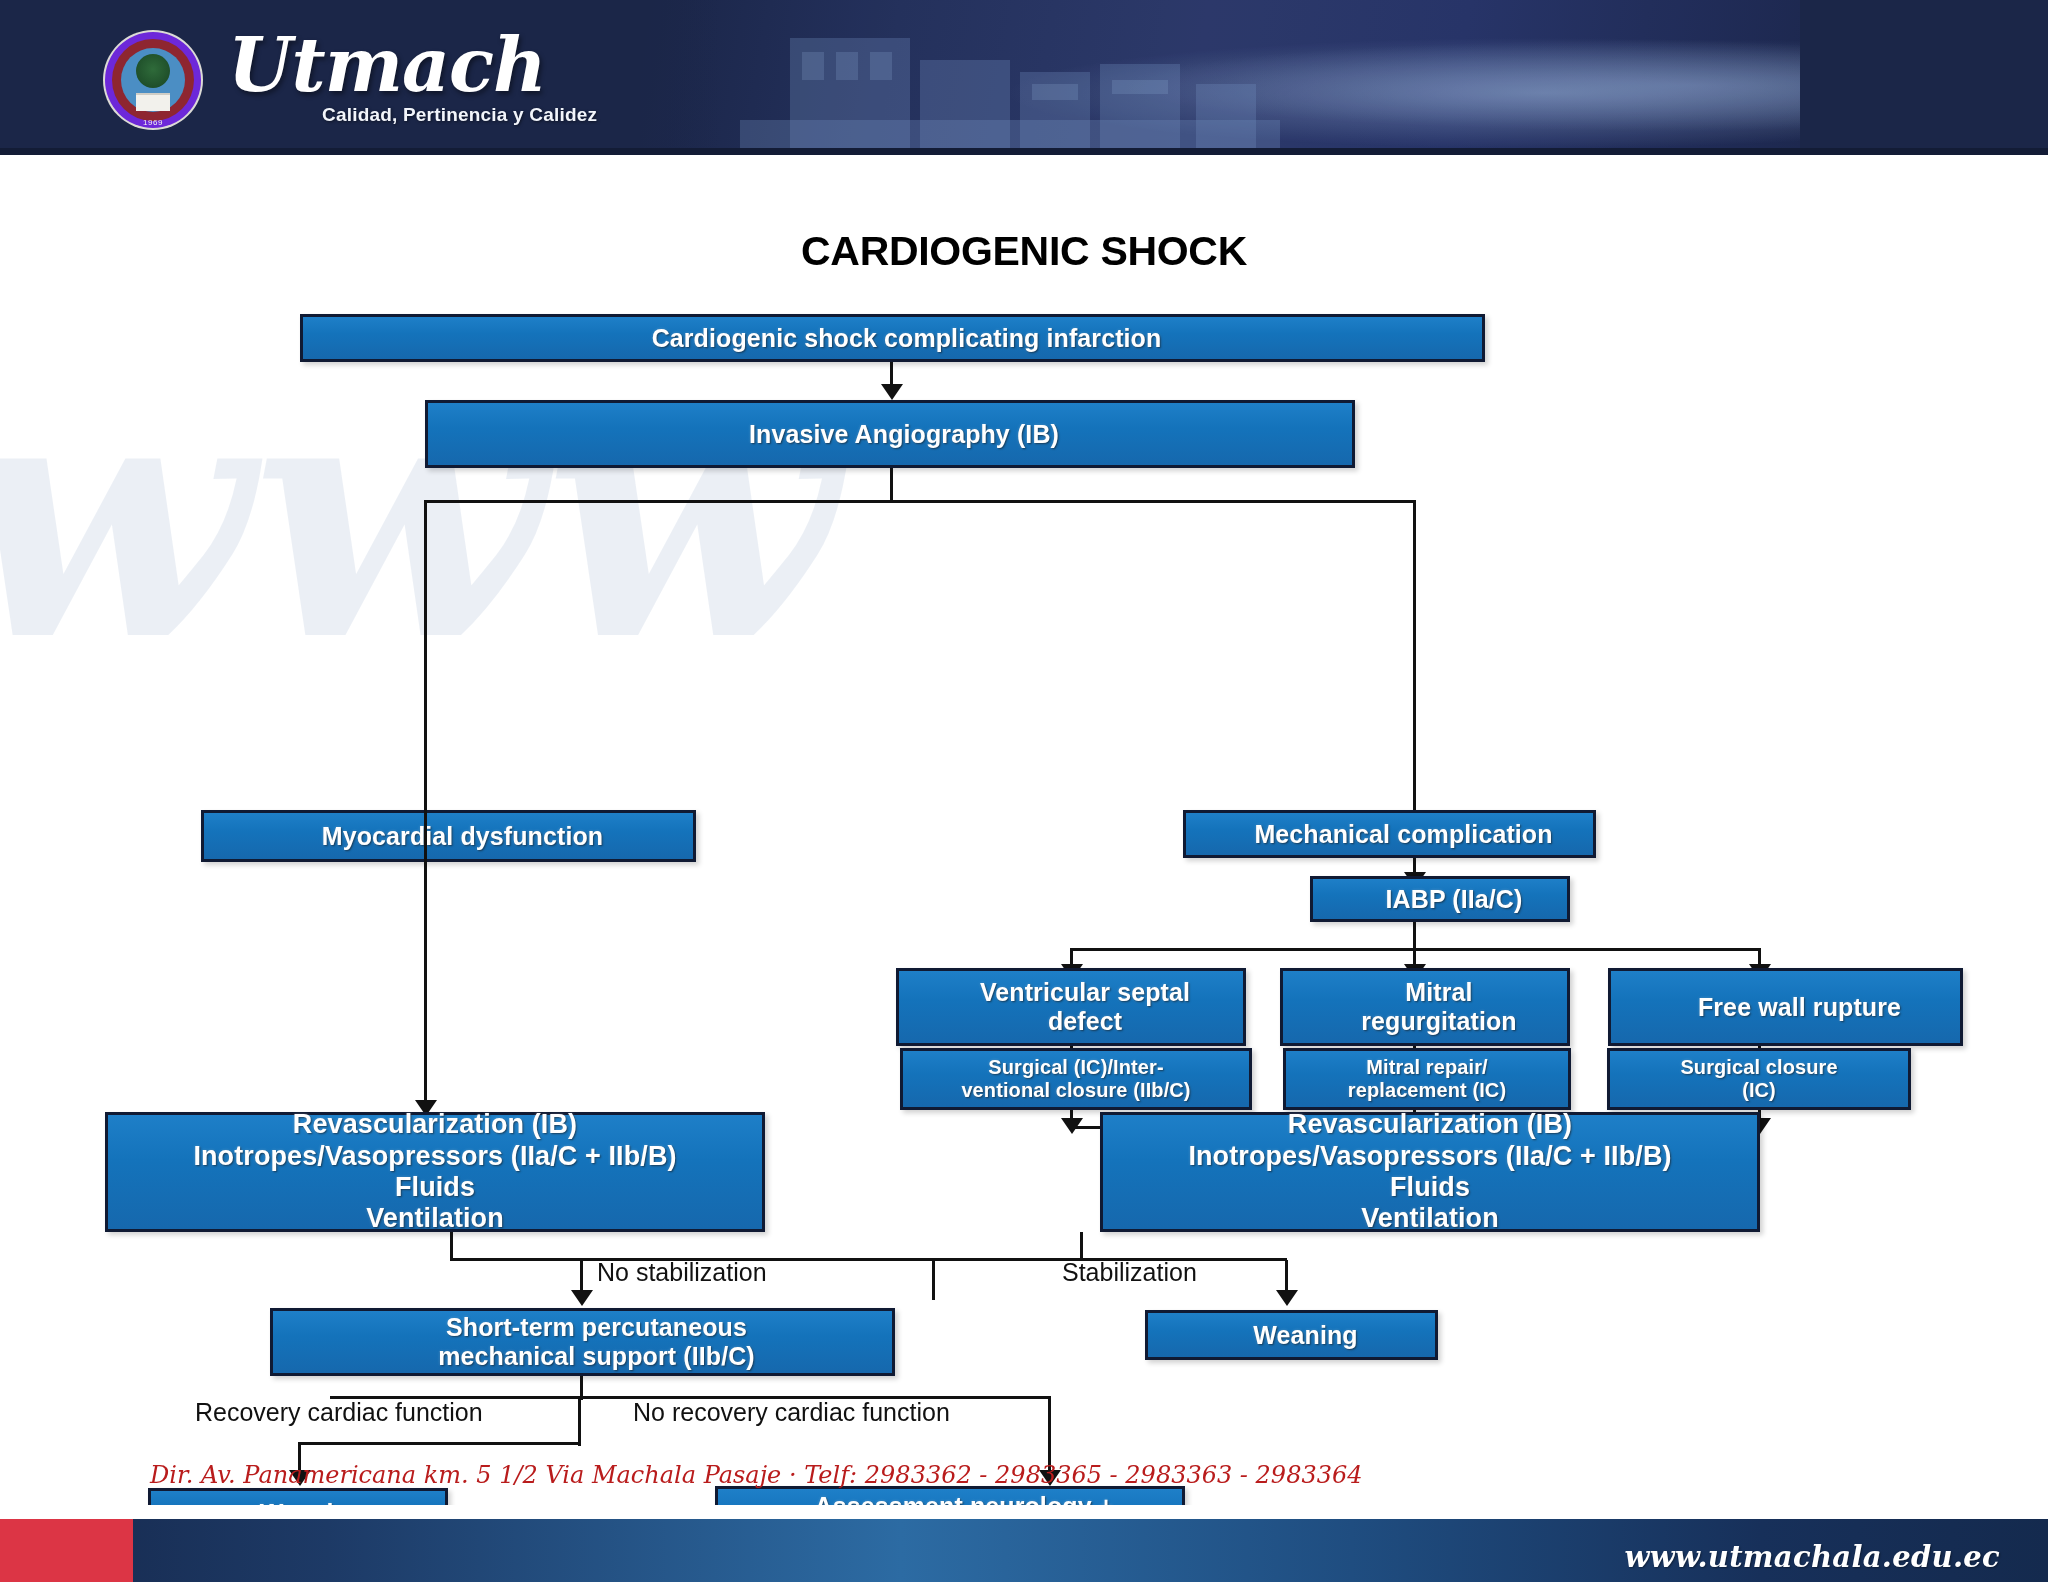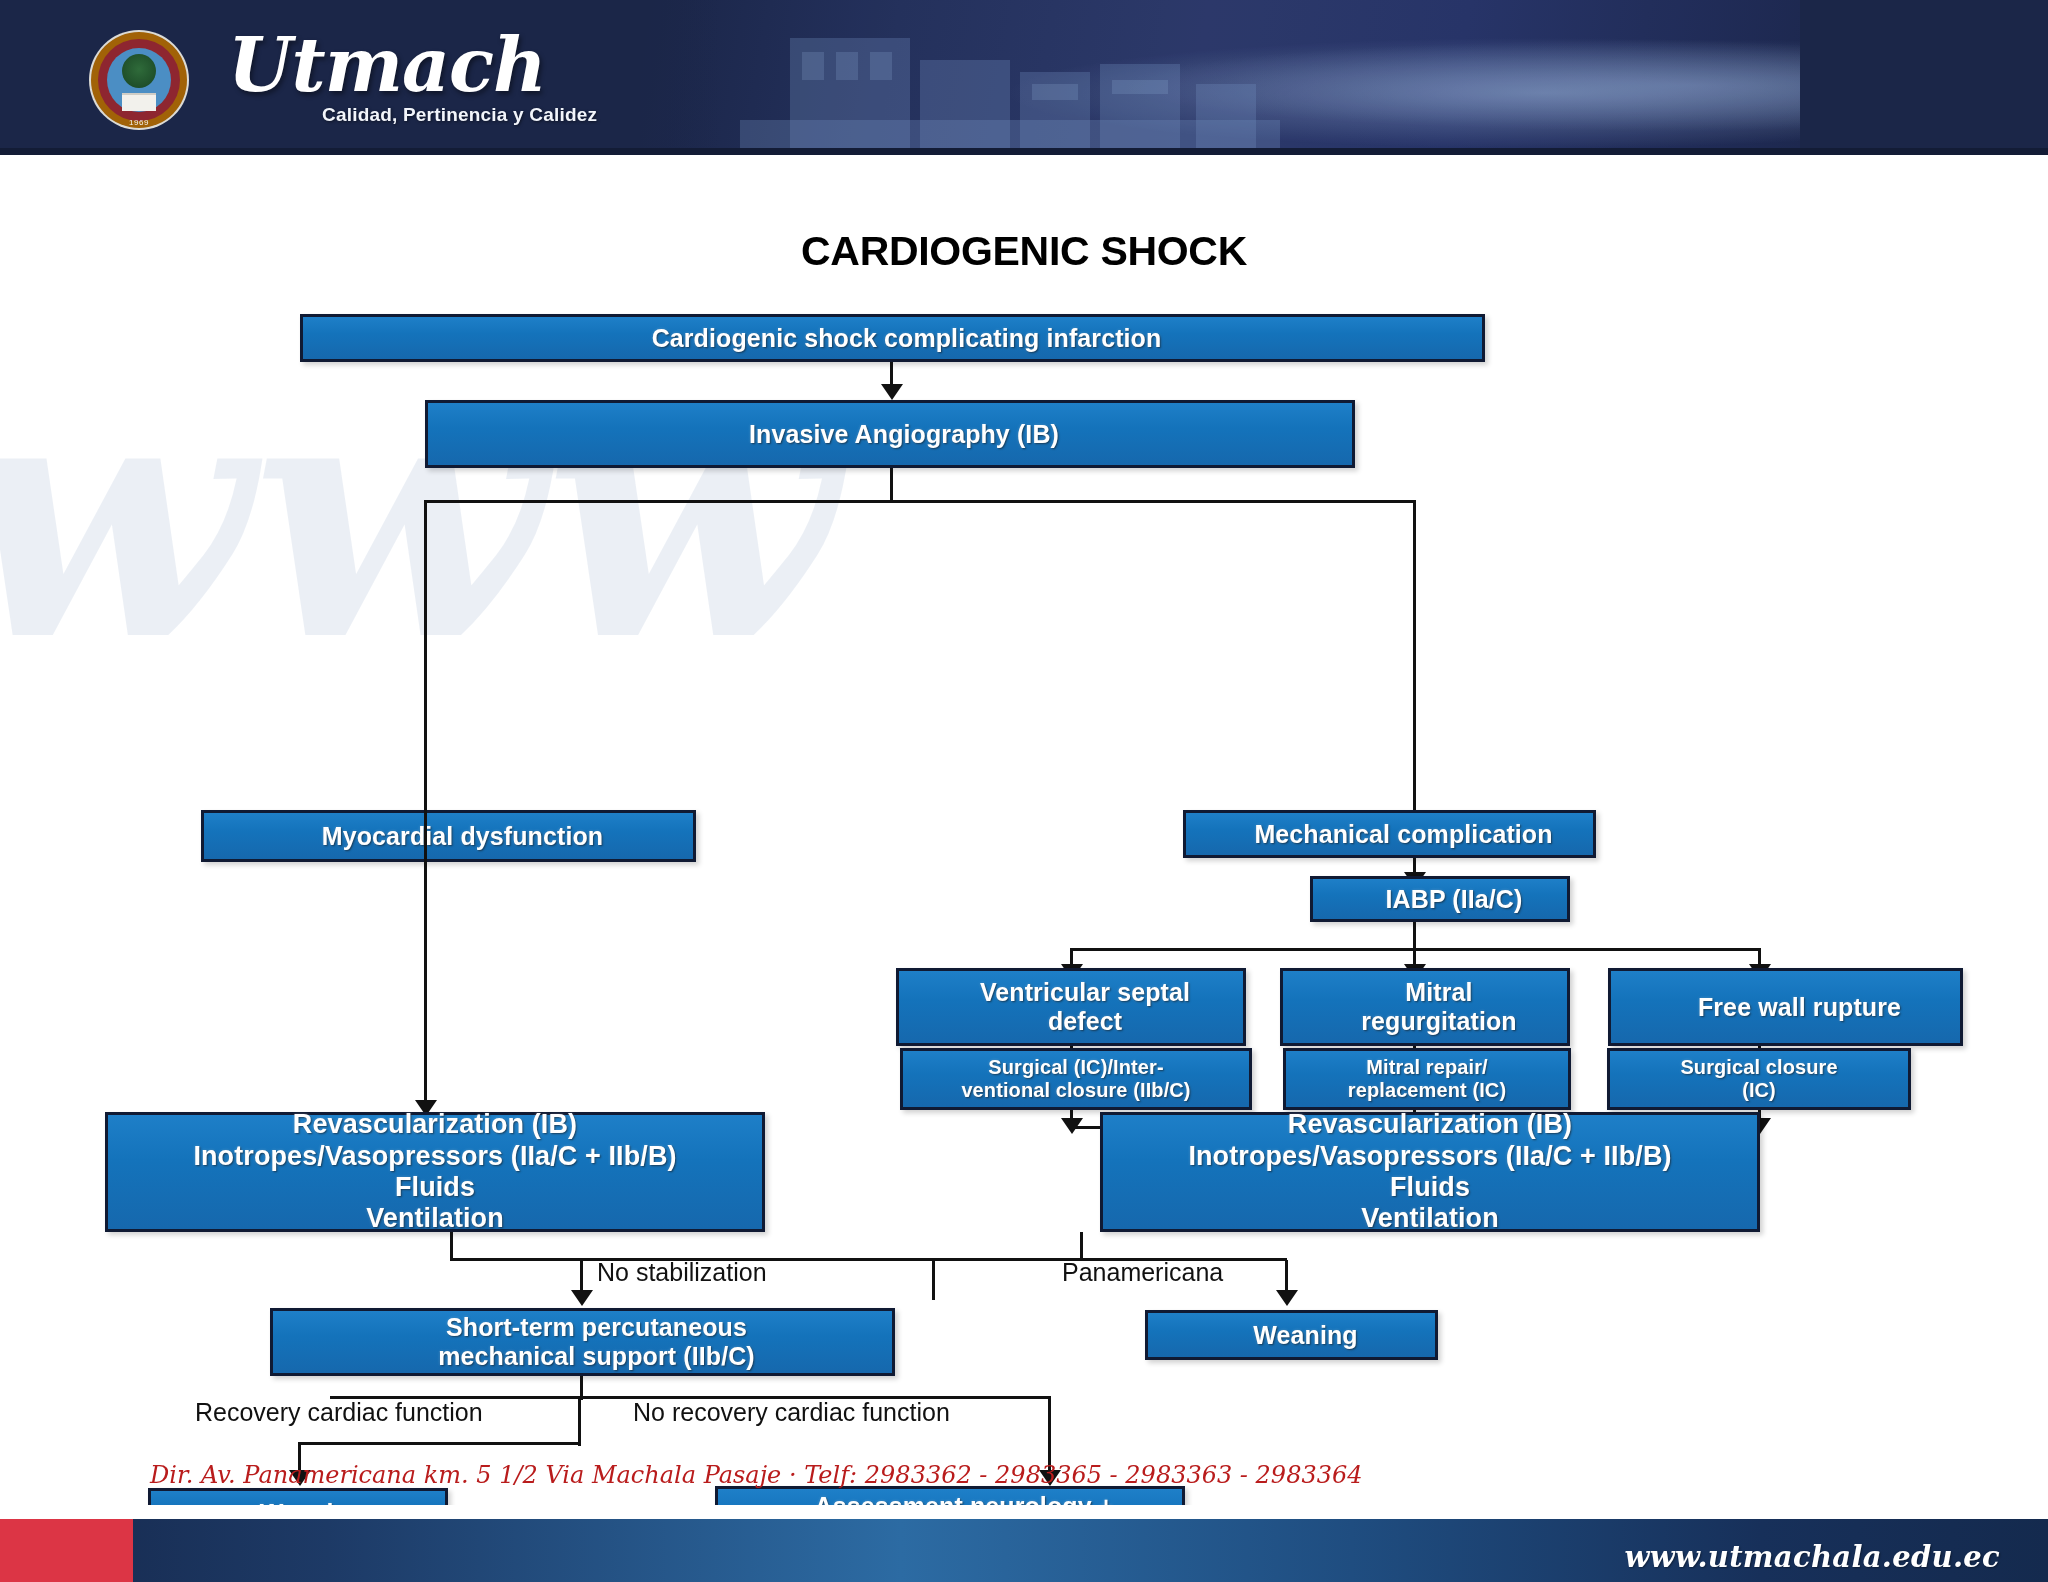--- a/index.html
+++ b/index.html
@@ -28,22 +28,22 @@
   .bldg{position:absolute;background:rgba(120,150,200,.30);}
   .bldg2{position:absolute;background:rgba(150,180,225,.22);}
   #header-fade{
     position:absolute;left:600px;top:0;width:120px;height:155px;
     background:linear-gradient(90deg,#1b2648 0%, rgba(27,38,72,0) 100%);
   }
   #header-bottomline{
     position:absolute;left:0;top:148px;width:2048px;height:7px;background:#131c36;
   }
   #logo-seal{
-    position:absolute;left:91px;top:32px;width:96px;height:96px;border-radius:50%;
-    background:#a16207;
+    position:absolute;left:105px;top:32px;width:96px;height:96px;border-radius:50%;
+    background:#6d28d9;
     box-shadow:0 0 0 2px #dcdbd6;
   }
   #logo-seal .ring{
     position:absolute;left:7px;top:7px;right:7px;bottom:7px;border-radius:50%;
     background:#8e2630;
   }
   #logo-seal .inner{
     position:absolute;left:16px;top:16px;right:16px;bottom:16px;border-radius:50%;
     background:#4b8ec4;
   }
@@ -286,21 +286,21 @@
   <div class="ln h" style="left:450px;top:958px;width:632px;"></div>
   <div class="ln v" style="left:932px;top:958px;height:42px;"></div>
 
   <div class="ln v" style="left:580px;top:960px;height:38px;"></div>
   <div class="arrow" style="left:571px;top:990px;"></div>
   <div class="ln v" style="left:1285px;top:960px;height:38px;"></div>
   <div class="arrow" style="left:1276px;top:990px;"></div>
   <div class="ln h" style="left:932px;top:958px;width:355px;"></div>
 
   <div class="lbl" style="left:597px;top:958px;">No stabilization</div>
-  <div class="lbl" style="left:1062px;top:958px;">Panamericana</div>
+  <div class="lbl" style="left:1062px;top:958px;">Stabilization</div>
 
   <div class="node md" style="left:270px;top:1008px;width:625px;height:68px;flex-direction:column;">
     <span>Short-term percutaneous</span>
     <span>mechanical support (IIb/C)</span>
   </div>
   <div class="node md" style="left:1145px;top:1010px;width:293px;height:50px;">
     <span>Weaning</span>
   </div>
 
   <div class="ln v" style="left:580px;top:1076px;height:22px;"></div>

